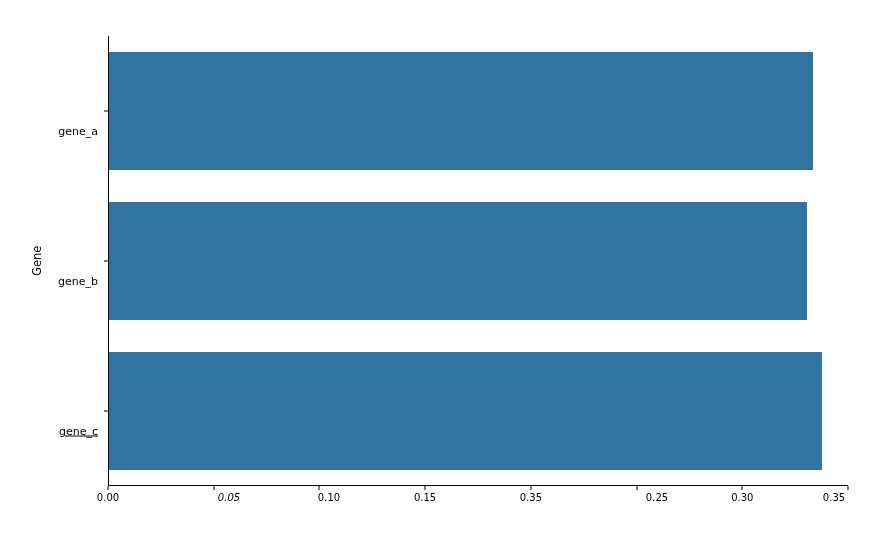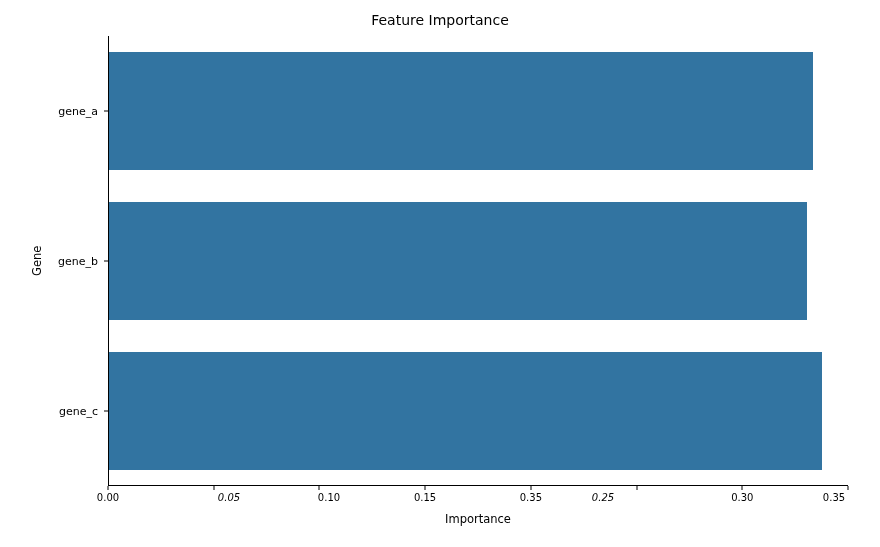--- a/index.html
+++ b/index.html
@@ -41,20 +41,21 @@
       height: 118px;
     }
     .ytick {
       position: absolute;
       right: 782px;
       font-size: 11px;
       color: #000;
       transform: translateY(-50%);
       text-align: right;
       white-space: nowrap;
+      margin-top: 20px;
     }
     .ytick-mark {
       position: absolute;
       left: 104px;
       width: 4px;
       height: 1px;
       background: #000;
       transform: translateY(-0.5px);
     }
     .xtick {
@@ -94,58 +95,56 @@
       color: #000;
       transform: rotate(-180deg);
       writing-mode: vertical-rl;
     }
   </style>
 </head>
 <body>
 
 <div class="chart-container">
 
-  <div class="title">Feature Importance</div>
 
   <div class="ylabel">Gene</div>
 
   <div class="plot-area">
     <div class="bar" style="top: 16px; left: 0px; width: 704.057px; background: rgb(50, 116, 161);"></div>
     <div class="bar" style="top: 166px; left: 0px; width: 697.714px; background: rgb(50, 116, 161);"></div>
     <div class="bar" style="top: 316px; left: 0px; width: 712.514px; background: rgb(50, 116, 161);"></div>
   </div>
 
   <div class="ytick-mark" style="top:111px;"></div>
   <div class="ytick" style="top:111px;">gene_a</div>
 
   <div class="ytick-mark" style="top:261px;"></div>
   <div class="ytick" style="top:261px;">gene_b</div>
 
   <div class="ytick-mark" style="top:411px;"></div>
-  <div class="ytick" style="top:411px;">gene_c</div>
+  <div class="ytick" style="top:411px;text-decoration:underline;">gene_c</div>
 
   <div class="xtick-mark" style="left:108px;"></div>
   <div class="xtick" style="left:108px;">0.00</div>
 
   <div class="xtick-mark" style="left:213.7px;"></div>
   <div class="xtick" style="left:229px;font-style:italic;">0.05</div>
 
   <div class="xtick-mark" style="left:319.4px;"></div>
   <div class="xtick" style="left:329px;">0.10</div>
 
   <div class="xtick-mark" style="left:425.1px;"></div>
   <div class="xtick" style="left:425.1px;">0.15</div>
 
   <div class="xtick-mark" style="left:530.9px;"></div>
   <div class="xtick" style="left:530.9px;">0.35</div>
 
   <div class="xtick-mark" style="left:636.6px;"></div>
-  <div class="xtick" style="left:603px;font-style:italic;">0.25</div>
+  <div class="xtick" style="left:657px;">0.25</div>
 
   <div class="xtick-mark" style="left:742.3px;"></div>
   <div class="xtick" style="left:742.3px;">0.30</div>
 
   <div class="xtick-mark" style="left:848px;"></div>
   <div class="xtick" style="left:834px;">0.35</div>
 
-  <div class="xlabel">Importance</div>
 
 </div>
 
 </body></html>

